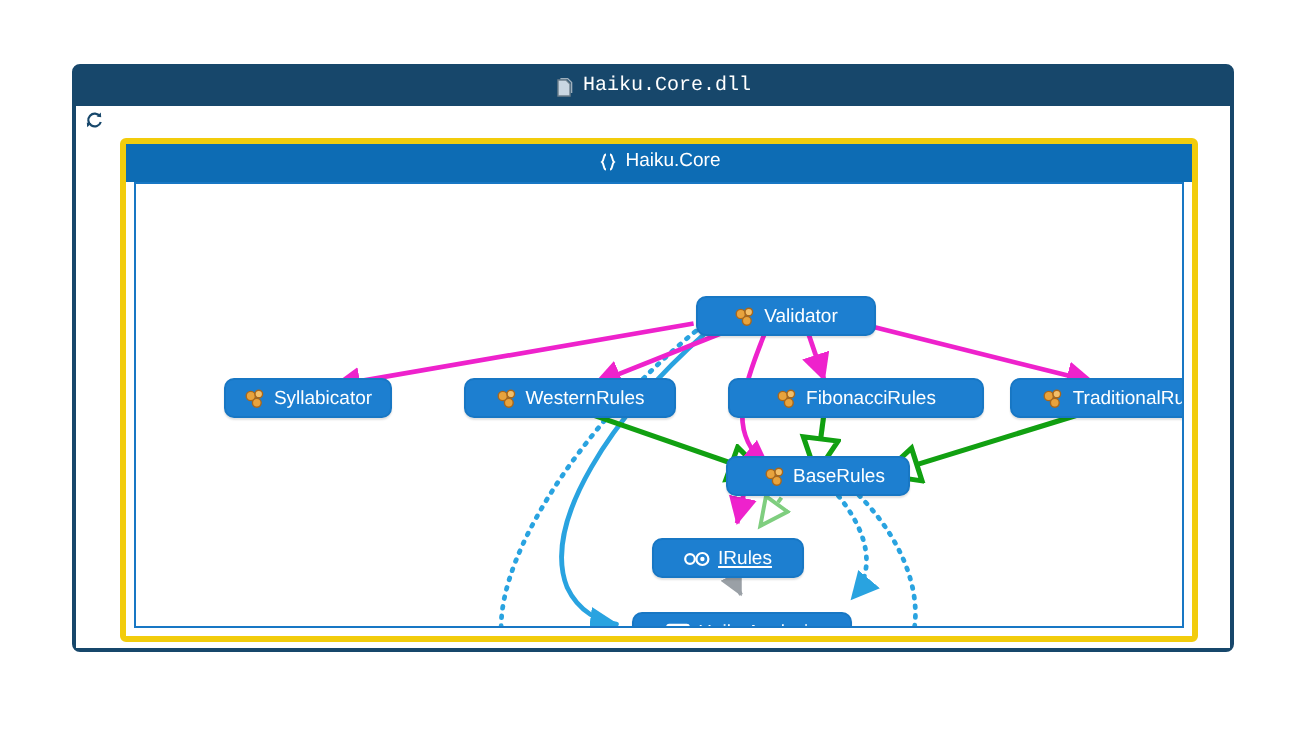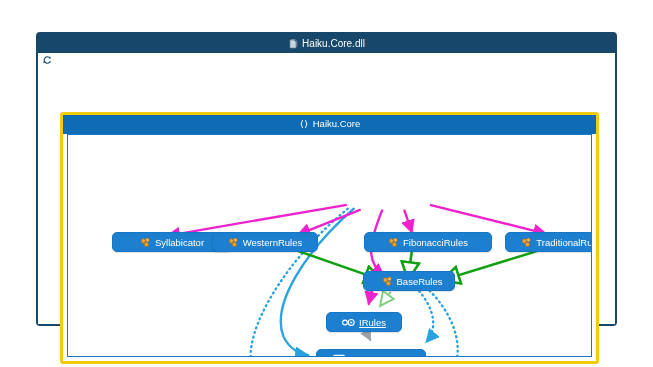--- a/index.html
+++ b/index.html
@@ -23,20 +23,21 @@
   }
   #assembly-titlebar{
     height:19px;
     background:#17476b;
     color:#ffffff;
     font-size:10px;
     display:flex;
     align-items:center;
     justify-content:center;
     gap:4px;
+    font-family:Liberation Mono, monospace;
   }
   #assembly-body{
     position:absolute;
     left:0;top:19px;right:0;bottom:0;
     background:#ffffff;
   }
 
   
   #assembly-refresh-icon{
     position:absolute;
@@ -49,21 +50,20 @@
 
   
   #namespace-container{
     position:absolute;
     left:22px; top:16px;
     width:539px; height:252px;
     border:3px solid #f2cc0c;
     border-radius:3px;
     box-sizing:border-box;
     background:#ffffff;
-    margin-top:43px;
   }
   #namespace-titlebar{
     height:17px;
     background:#0d6cb4;
     color:#ffffff;
     font-size:9.5px;
     display:flex;
     align-items:center;
     justify-content:center;
     gap:4px;
@@ -185,33 +185,43 @@
           <path d="M296,77 L232,103" fill="none" stroke="#ee22cc" stroke-width="2.4" marker-end="url(#ah-magenta)"></path>
           <path d="M340,77 L348,101" fill="none" stroke="#ee22cc" stroke-width="2.4" marker-end="url(#ah-magenta)"></path>
           <path d="M366,72 L484,102" fill="none" stroke="#ee22cc" stroke-width="2.4" marker-end="url(#ah-magenta)"></path>
           <path d="M318,77 C305,110 300,130 320,146" fill="none" stroke="#ee22cc" stroke-width="2.4" marker-end="url(#ah-magenta)"></path>
           <path d="M308,157 L304,175" fill="none" stroke="#ee22cc" stroke-width="2.4" marker-end="url(#ah-magenta)"></path>
 
           <path d="M299,198 L306,212" fill="none" stroke="#9aa0a6" stroke-width="2" marker-end="url(#ah-gray)"></path>
           <path d="M303,235 L302,253" fill="none" stroke="#9aa0a6" stroke-width="2" marker-end="url(#ah-gray)"></path>
         </svg>
 
-
-        <div class="node" style="left:44px;top:97px;width:120px;">
+        <div class="node" style="left:280px;top:56px;width:90px;">
+          <span class="ico">
+            <svg width="11" height="11" viewBox="0 0 11 11">
+              <circle cx="3.4" cy="4" r="2.3" fill="#e8a33d" stroke="#a9671b" stroke-width="0.7"></circle>
+              <circle cx="7.4" cy="3" r="1.9" fill="#f3bf6a" stroke="#a9671b" stroke-width="0.7"></circle>
+              <circle cx="6.4" cy="7.4" r="2.2" fill="#e8a33d" stroke="#a9671b" stroke-width="0.7"></circle>
+            </svg>
+          </span>
+          <span class="label">Validator</span>
+        </div>
+
+        <div class="node" style="left:44px;top:97px;width:84px;">
           <span class="ico">
             <svg width="11" height="11" viewBox="0 0 11 11">
               <circle cx="3.4" cy="4" r="2.3" fill="#e8a33d" stroke="#a9671b" stroke-width="0.7"></circle>
               <circle cx="7.4" cy="3" r="1.9" fill="#f3bf6a" stroke="#a9671b" stroke-width="0.7"></circle>
               <circle cx="6.4" cy="7.4" r="2.2" fill="#e8a33d" stroke="#a9671b" stroke-width="0.7"></circle>
             </svg>
           </span>
           <span class="label">Syllabicator</span>
         </div>
 
-        <div class="node" style="left:144px;top:97px;width:106px;">
+        <div class="node" style="left:164px;top:97px;width:106px;">
           <span class="ico">
             <svg width="11" height="11" viewBox="0 0 11 11">
               <circle cx="3.4" cy="4" r="2.3" fill="#e8a33d" stroke="#a9671b" stroke-width="0.7"></circle>
               <circle cx="7.4" cy="3" r="1.9" fill="#f3bf6a" stroke="#a9671b" stroke-width="0.7"></circle>
               <circle cx="6.4" cy="7.4" r="2.2" fill="#e8a33d" stroke="#a9671b" stroke-width="0.7"></circle>
             </svg>
           </span>
           <span class="label">WesternRules</span>
         </div>
 

